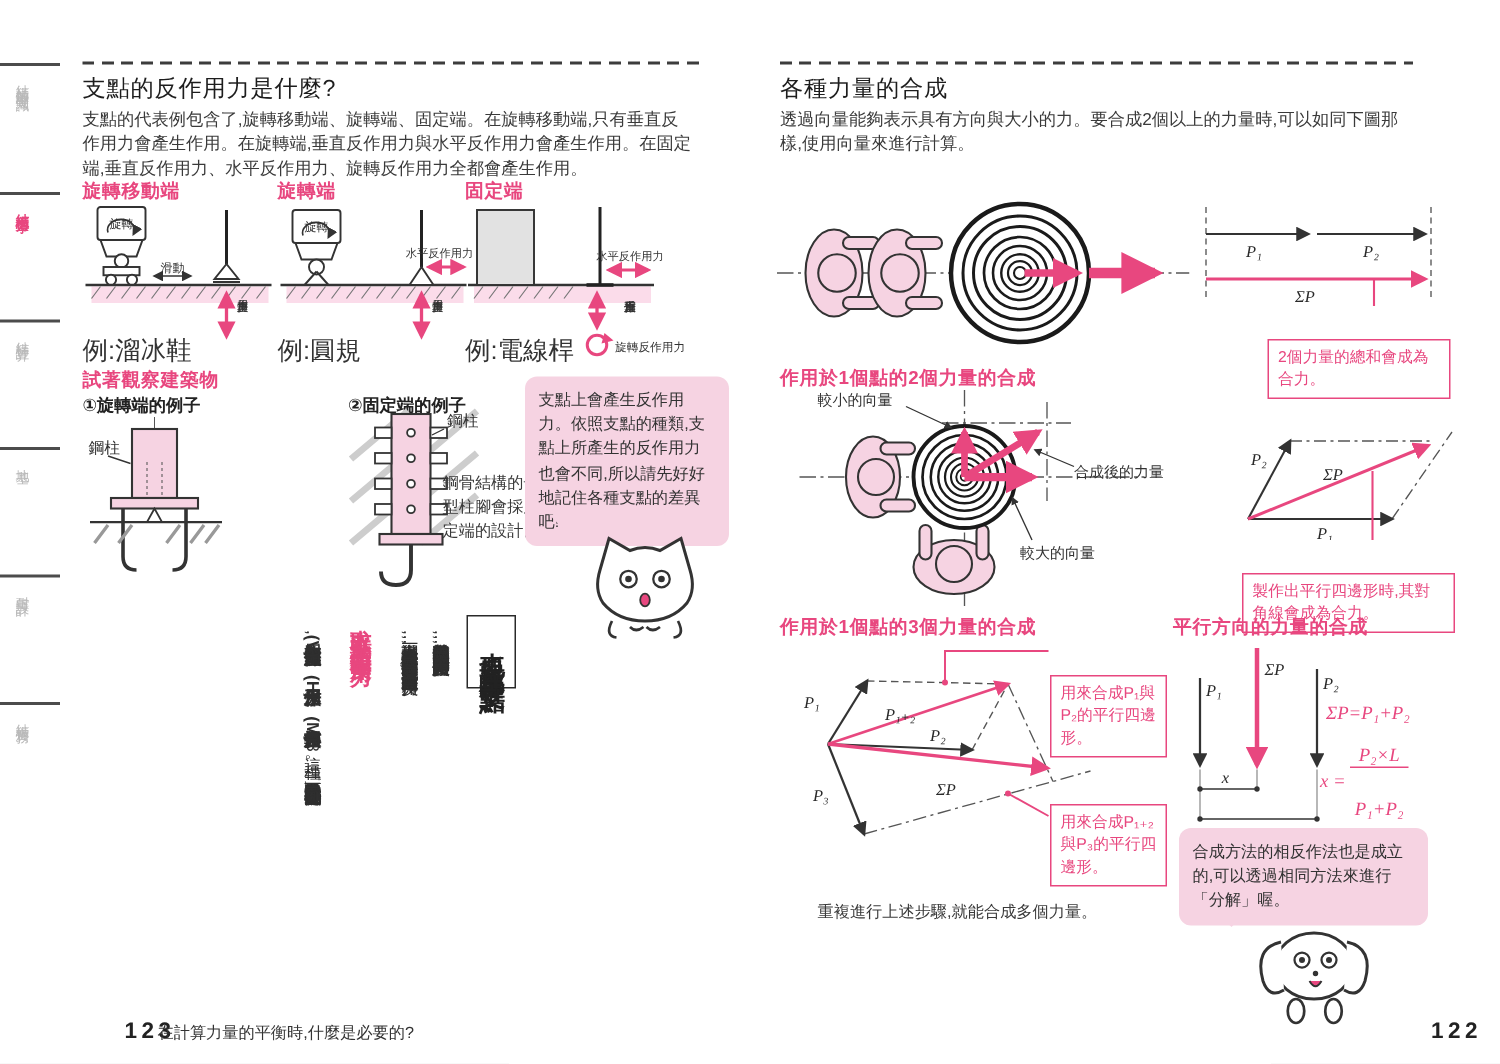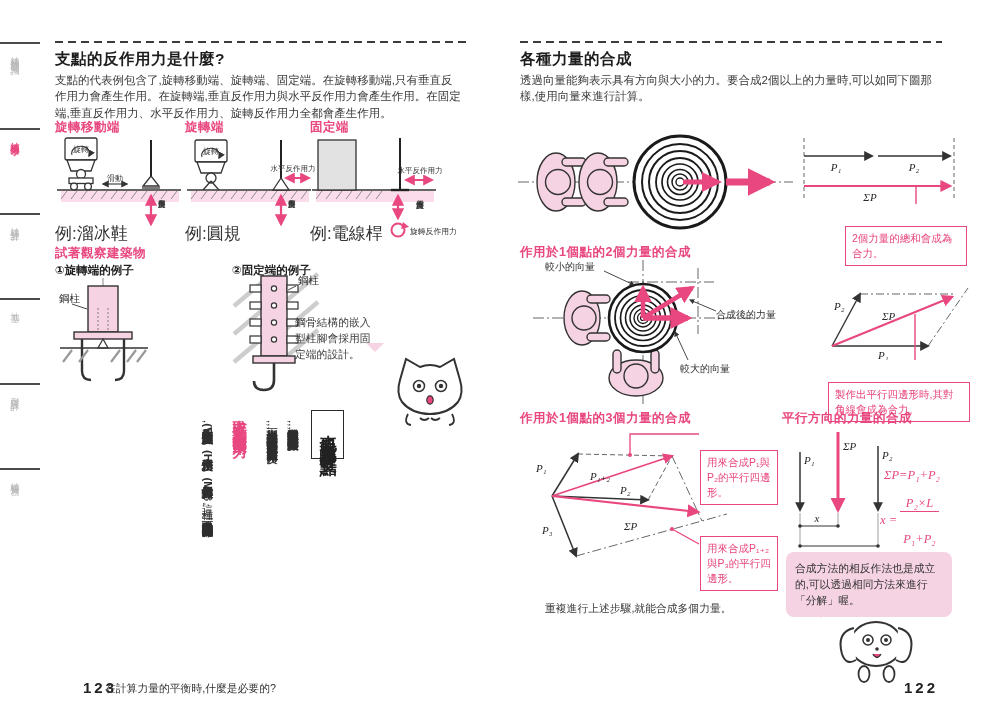--- a/index.html
+++ b/index.html
@@ -7,21 +7,21 @@
     font-family:"Liberation Sans","DejaVu Sans",sans-serif;color:#333;}
   .abs{position:absolute;}
   
   .tab-rule{position:absolute;left:0;width:40px;height:1.5px;background:#4c4c4c;}
   .tab-label{position:absolute;left:10px;writing-mode:vertical-rl;font-size:9px;letter-spacing:1.5px;
     color:#b9b9b9;line-height:1;}
   .tab-label.active{color:#e8477f;font-weight:bold;}
   
   .dash-rule{position:absolute;height:2px;
     background:repeating-linear-gradient(90deg,#3c3c3c 0 8px,transparent 8px 13px);}
-  .page-title{position:absolute;font-size:15.5px;font-weight:bold;color:#1d1d1d;letter-spacing:.5px;}
+  .page-title{position:absolute;font-size:15.5px;font-weight:normal;color:#1d1d1d;letter-spacing:.5px;}
   .body-text{position:absolute;font-size:11.5px;line-height:1.42;color:#3a3a3a;}
   .h-pink{position:absolute;font-size:12.5px;font-weight:bold;color:#e8477f;letter-spacing:.5px;}
   .sub-bold{position:absolute;font-size:11.5px;font-weight:bold;color:#222;}
   .caption{position:absolute;font-size:10.8px;line-height:1.5;color:#3a3a3a;}
   .example{position:absolute;font-size:17px;color:#333;}
   .callout{position:absolute;border:1.3px solid #e8477f;color:#e8477f;background:#fff;
     font-size:10.5px;line-height:1.42;padding:4px 6px;margin-top:22px;}
   .bubble{position:absolute;background:#f6d3e2;border-radius:8px;padding:8px 9px;
     font-size:10.8px;line-height:1.5;color:#333;}
   .tail{position:absolute;width:0;height:0;border:9px solid transparent;border-top-color:#f6d3e2;}
@@ -212,20 +212,21 @@
           <circle cx="46" cy="67.5" r="2.6"></circle>
       </g>
       <rect x="25" y="84" width="42" height="7" fill="#f6d3e2" stroke="#333" stroke-width="1.4"></rect>
       <path d="M46,91 v17 q0,10 -10,10 q-10,0 -10,-9" fill="none" stroke="#333" stroke-width="2.6"></path>
       <line x1="68" y1="14" x2="60" y2="18" stroke="#333" stroke-width="0.9"></line>
       <text x="70" y="12" class="lbl" style="font-size:10.5px">鋼柱</text>
     </svg>
   </div>
   <div class="caption" style="left:295px;top:314px;width:86px">鋼骨結構的嵌入型柱腳會採用固定端的設計。</div>
 
+  <div class="bubble" style="left:350px;top:251px;width:118px">支點上會產生反作用力。依照支點的種類,支點上所產生的反作用力也會不同,所以請先好好地記住各種支點的差異吧!</div>
   <div class="tail" style="left:366px;top:343px"></div>
   <div class="abs" style="left:390px;top:352px">
     <svg width="80" height="74" viewBox="0 0 80 74">
       <path d="M10,28 L16,7 L30,15 Q40,11 50,15 L64,7 L70,28 Q74,41 68,50 Q58,62 40,62 Q22,62 12,50 Q6,41 10,28 Z" fill="#fff" stroke="#333" stroke-width="2"></path>
       <circle cx="29" cy="34" r="5.5" fill="#fff" stroke="#333" stroke-width="1.5"></circle>
       <circle cx="29" cy="34" r="2.2" fill="#333"></circle>
       <circle cx="51" cy="34" r="5.5" fill="#fff" stroke="#333" stroke-width="1.5"></circle>
       <circle cx="51" cy="34" r="2.2" fill="#333"></circle>
       <ellipse cx="40" cy="48" rx="3.2" ry="4.2" fill="#e8477f" stroke="#333" stroke-width="1.2"></ellipse>
       <path d="M18,62 Q13,72 21,73 M62,62 Q67,72 59,73 M30,66 q4,4 9,0 M41,66 q4,4 9,0" fill="none" stroke="#333" stroke-width="1.8"></path>
@@ -458,15 +459,15 @@
       <circle cx="34" cy="24" r="2" fill="#333"></circle>
       <circle cx="52" cy="24" r="5" fill="#fff" stroke="#333" stroke-width="1.5"></circle>
       <circle cx="52" cy="24" r="2" fill="#333"></circle>
       <circle cx="43" cy="33" r="1.8" fill="#333"></circle>
       <path d="M39,38 q4,7 8,0" fill="#e8477f" stroke="#333" stroke-width="1.3"></path>
       <ellipse cx="30" cy="58" rx="5.5" ry="8" fill="#fff" stroke="#333" stroke-width="1.8"></ellipse>
       <ellipse cx="55" cy="58" rx="5.5" ry="8" fill="#fff" stroke="#333" stroke-width="1.8"></ellipse>
     </svg>
   </div>
 
-  <div class="footer-page" style="left:876px;top:679px">122</div>
+  <div class="footer-page" style="left:926px;top:679px">122</div>
 
 </div>
 
 </body></html>

